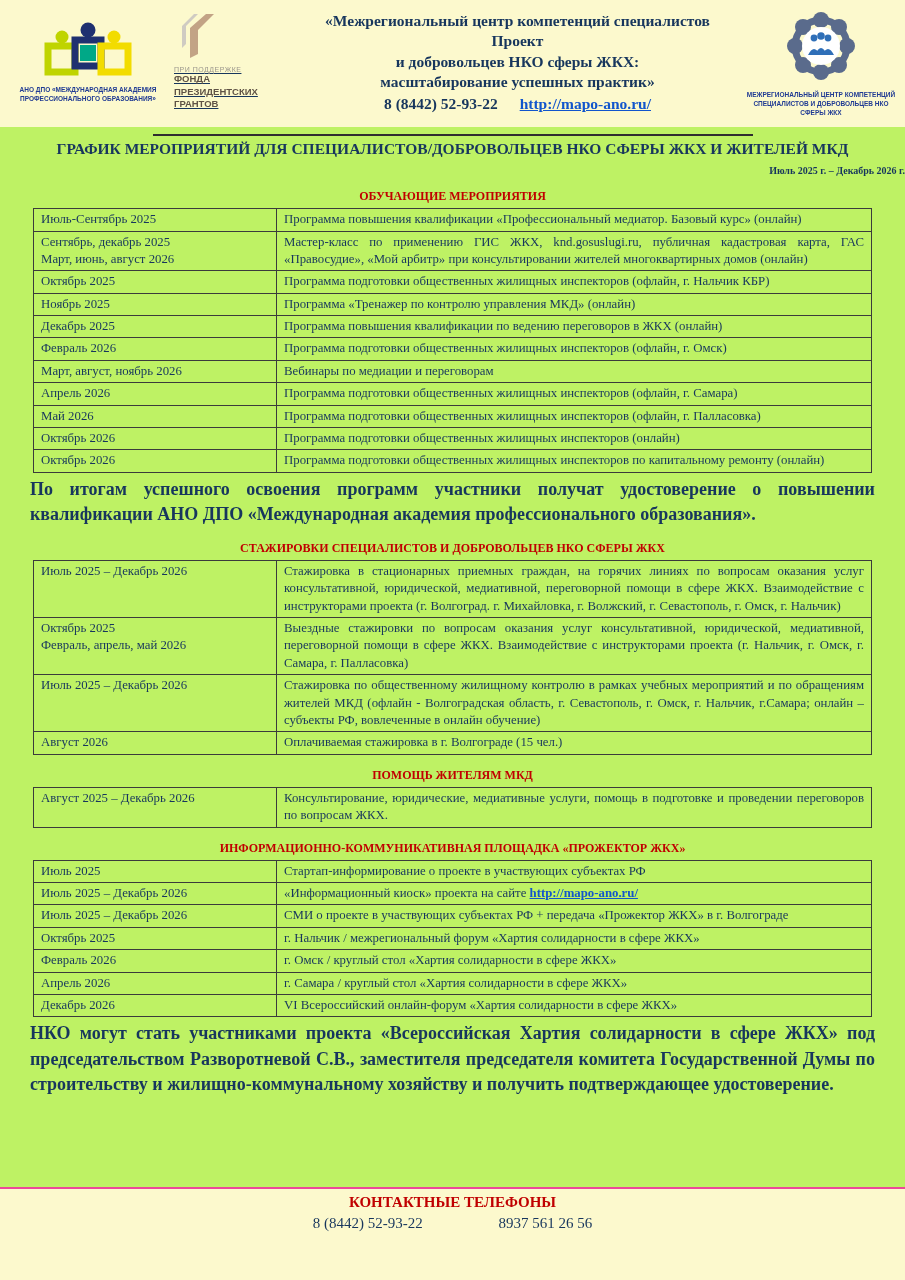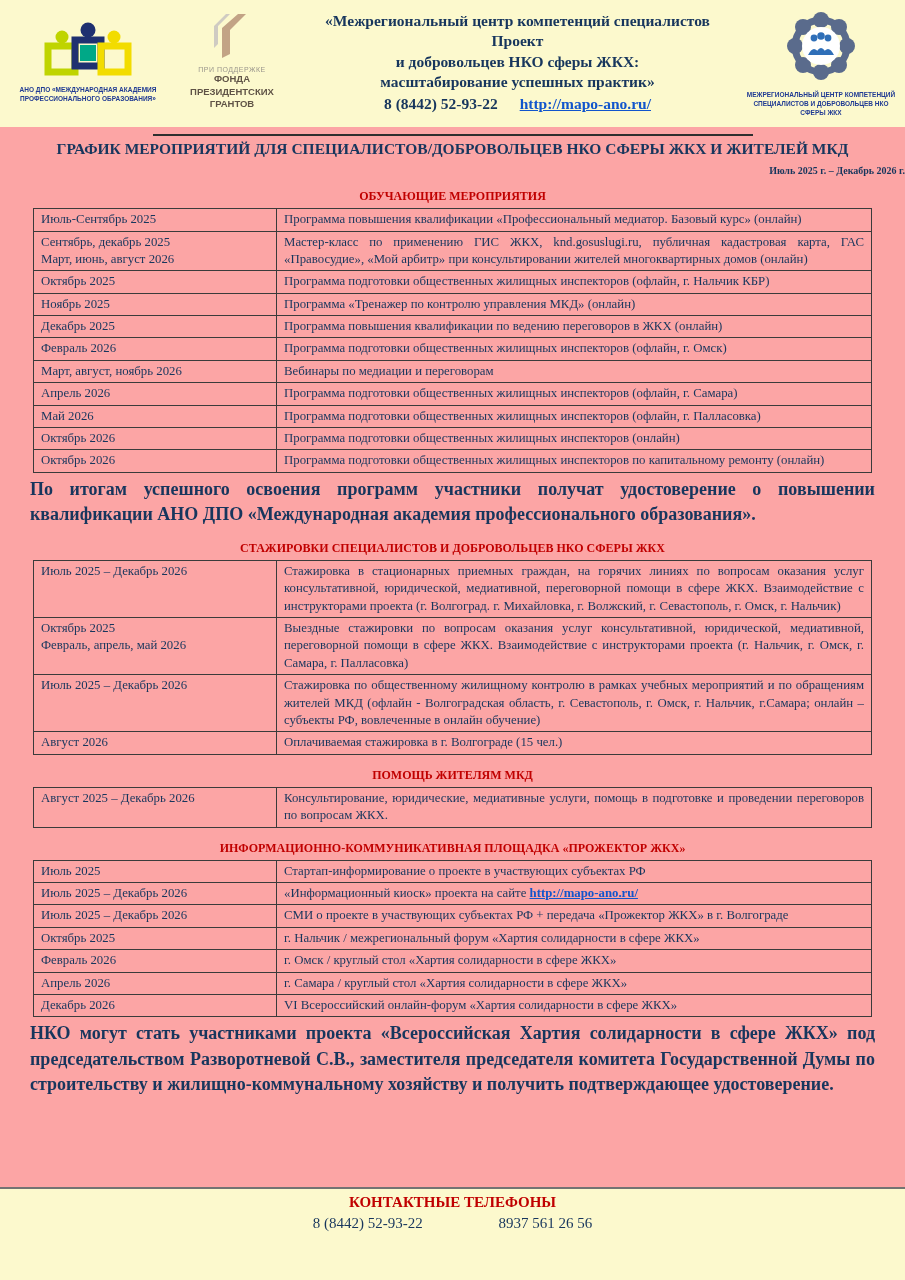--- a/index.html
+++ b/index.html
@@ -8,52 +8,52 @@
     font-family:"Liberation Serif","DejaVu Serif",serif;color:#17365D;
   }
   .page{width:905px;height:1280px;display:flex;flex-direction:column;}
   
   .band-top{
     background:#FCF9CD;height:127px;flex:0 0 auto;
     display:flex;align-items:center;box-sizing:border-box;padding:4px 8px 6px 14px;
   }
   .logo-box{display:flex;flex-direction:column;align-items:center;justify-content:center;}
   .logo-mapo{width:148px;}
-  .logo-fund{width:128px;align-items:center;padding-left:12px;box-sizing:border-box;}
+  .logo-fund{width:128px;align-items:flex-start;padding-left:12px;box-sizing:border-box;text-decoration:underline;}
   .logo-center-org{width:152px;}
   .logo-caption{
     font-family:"Liberation Sans","DejaVu Sans",sans-serif;
     font-size:6.5px;font-weight:bold;color:#1F3A93;text-align:center;line-height:1.35;margin-top:2px;
   }
   .fund-support{font-family:"Liberation Sans",sans-serif;font-size:7px;color:#9a968c;letter-spacing:.5px;margin-top:4px;}
   .fund-name{font-family:"Liberation Sans",sans-serif;font-size:9.5px;font-weight:bold;color:#5f5346;line-height:1.3;}
   .head-center{flex:1;text-align:center;font-weight:bold;font-size:15.5px;line-height:1.32;color:#17365D;}
   .head-center .contact-line{margin-top:1px;}
   .head-link{color:#1155CC;text-decoration:underline;margin-left:22px;}
   
-  .content{flex:1 1 auto;background:#fca5a5;}
+  .content{flex:1 1 auto;background:#bef264;}
   .hr-top{width:600px;border-top:2px solid #2e2e2e;margin:7px auto 3px;}
   .doc-title{font-weight:bold;text-align:center;font-size:15.5px;line-height:1.3;margin:0 40px;}
   .doc-subtitle{font-weight:bold;text-align:right;font-size:10px;margin-top:6px;}
   .section-h{color:#C00000;font-weight:bold;text-align:center;font-size:12px;margin:13px 0 4px;}
   table.sched{
     width:839px;margin:0 33px;border-collapse:collapse;
     font-size:12.8px;line-height:1.36;color:#17365D;border-radius:8px;
   }
   table.sched td{border:1.4px solid #3b3b3b;padding:2px 7px;vertical-align:top;}
   td.date-cell{width:228px;}
   td.event-cell{text-align:justify;}
   .tlink{color:#1155CC;text-decoration:underline;font-weight:bold;}
   p.note{
     font-weight:bold;font-size:18px;line-height:1.42;text-align:justify;
     margin:4px 30px 2px;color:#17365D;
   }
   
   .band-bottom{
-    flex:0 0 auto;background:#FCF9CD;border-top:2px solid #737373;height:93px;
+    flex:0 0 auto;background:#FCF9CD;border-top:2px solid #ec4899;height:93px;
     box-sizing:border-box;text-align:center;padding-top:5px;
   }
   .footer-h{color:#C00000;font-weight:bold;font-size:15px;}
   .footer-phones{font-weight:normal;font-size:15px;margin-top:4px;color:#17365D;}
   .footer-phones .p2{margin-left:72px;}
 </style>
 </head>
 <body>
 
 <div class="page">

